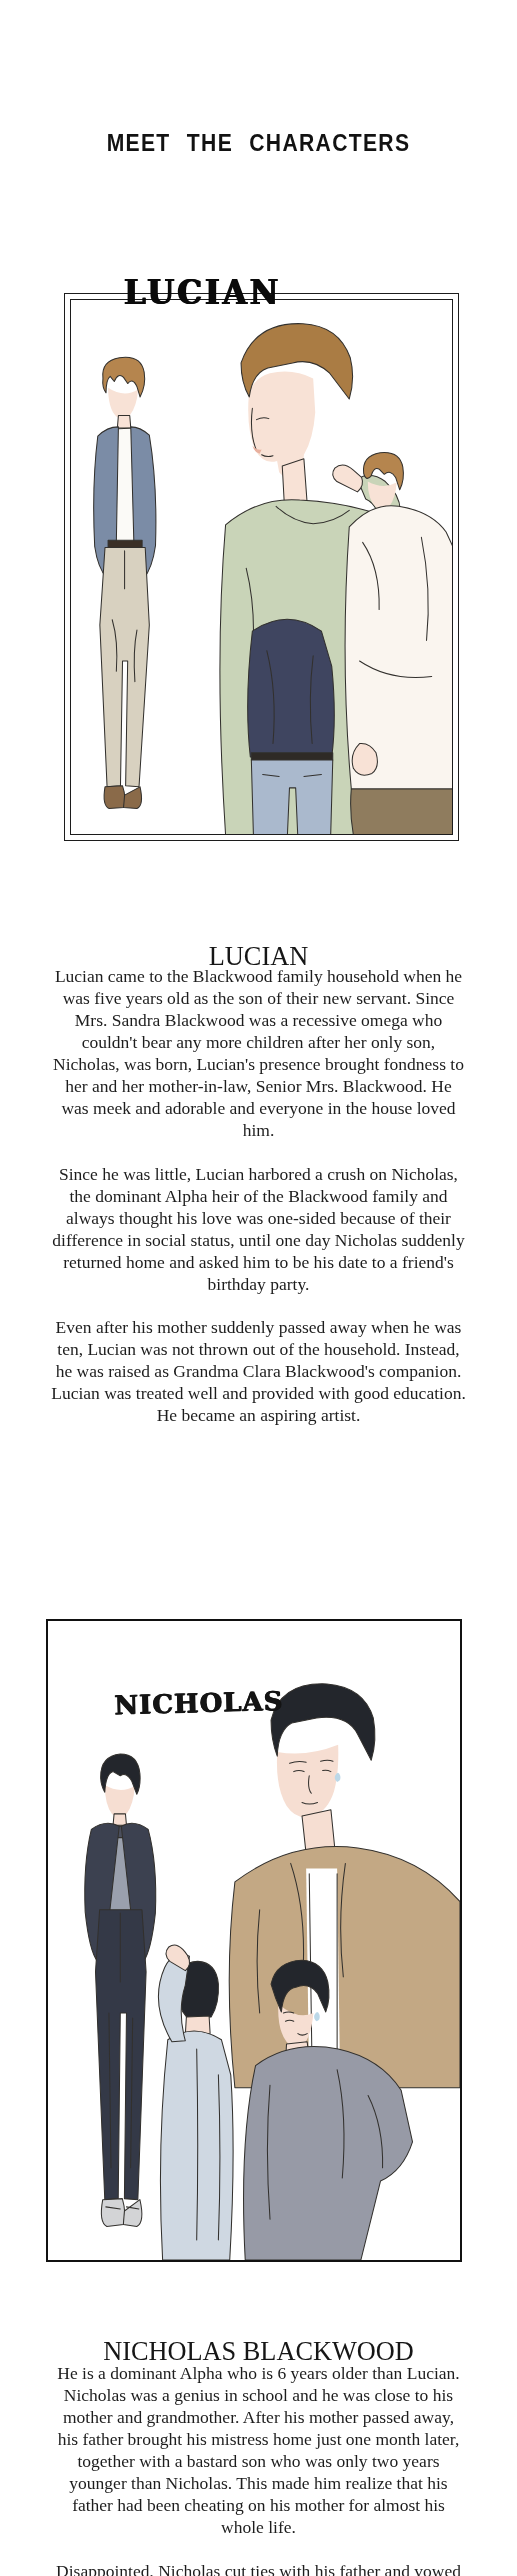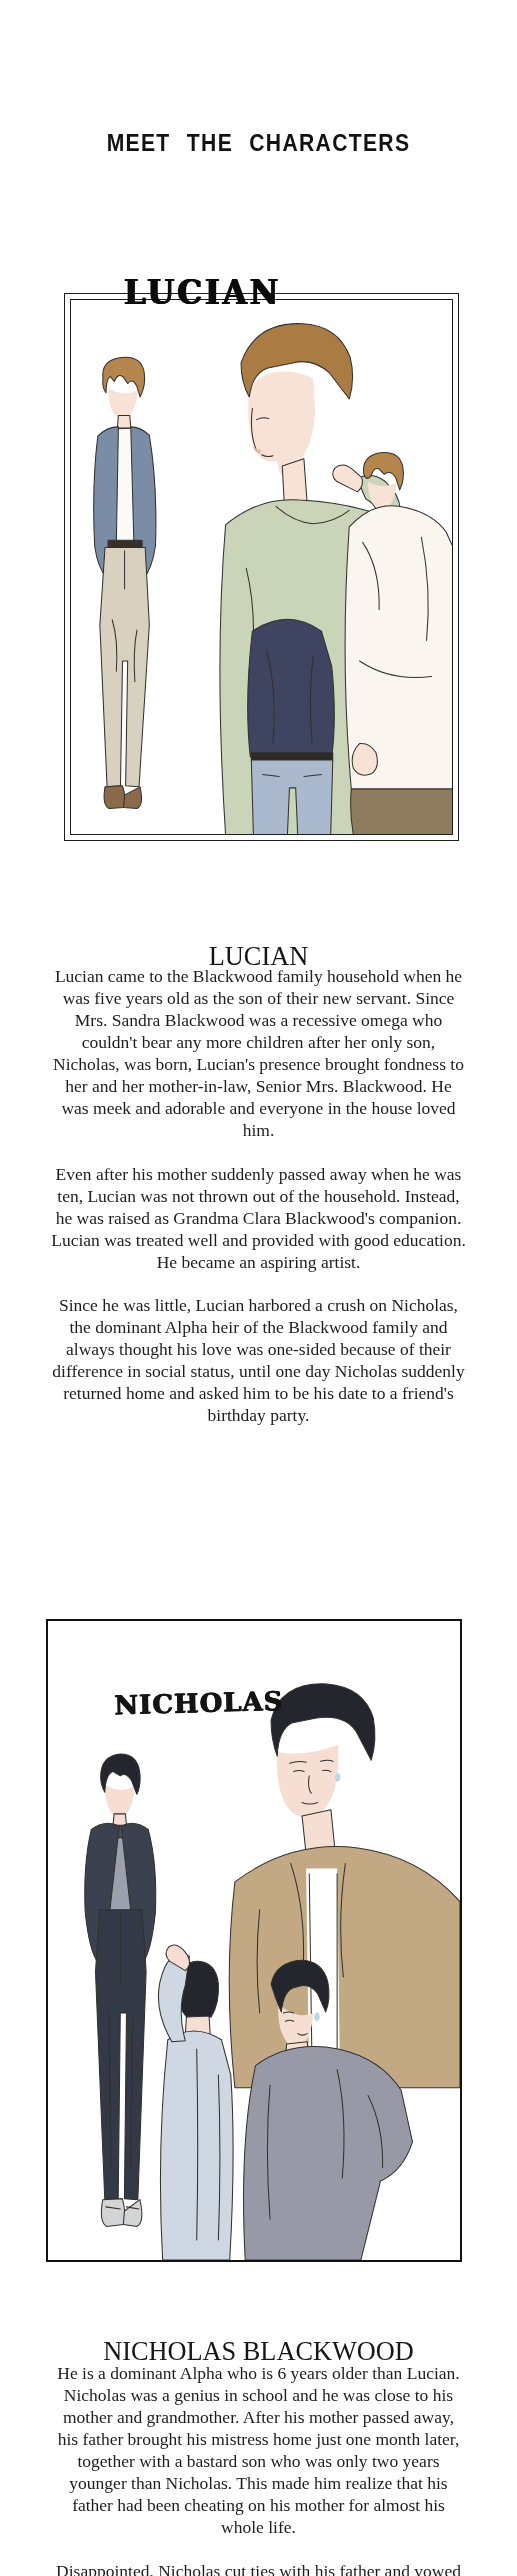--- a/index.html
+++ b/index.html
@@ -110,31 +110,31 @@
   <h2 class="char-heading heading-lucian">LUCIAN</h2>
   <div class="char-text text-lucian">
     <p>Lucian came to the Blackwood family household when he
 was five years old as the son of their new servant. Since
 Mrs. Sandra Blackwood was a recessive omega who
 couldn't bear any more children after her only son,
 Nicholas, was born, Lucian's presence brought fondness to
 her and her mother-in-law, Senior Mrs. Blackwood. He
 was meek and adorable and everyone in the house loved
 him.</p>
-    <p>Even after his mother suddenly passed away when he was
-ten, Lucian was not thrown out of the household. Instead,
-he was raised as Grandma Clara Blackwood's companion.
-Lucian was treated well and provided with good education.
-He became an aspiring artist.</p>
     <p>Since he was little, Lucian harbored a crush on Nicholas,
 the dominant Alpha heir of the Blackwood family and
 always thought his love was one-sided because of their
 difference in social status, until one day Nicholas suddenly
 returned home and asked him to be his date to a friend's
 birthday party.</p>
+    <p>Even after his mother suddenly passed away when he was
+ten, Lucian was not thrown out of the household. Instead,
+he was raised as Grandma Clara Blackwood's companion.
+Lucian was treated well and provided with good education.
+He became an aspiring artist.</p>
   </div>
 
   <section class="panel-nicholas">
     <svg viewBox="0 0 798 1239" preserveAspectRatio="none">
 
       <g>
         <path class="noline" fill="#f6ded2" d="M444 254 Q440 322 462 358 Q482 388 514 378 Q542 368 554 330 Q564 294 562 240 Q502 264 444 254 Z"></path>
         <path class="lineart" fill="#23262c" d="M432 192 Q450 118 540 122 Q612 128 630 188 Q638 232 626 270 L600 220 Q580 180 520 188 L472 198 Q446 212 444 262 Q432 230 432 192 Z"></path>
         <path fill="none" class="lineart" d="M468 276 Q484 270 500 274 M528 272 Q542 268 552 272 M476 292 Q486 288 496 292 M532 290 Q540 288 548 292 M506 300 Q502 324 510 334 M492 352 Q506 358 522 352"></path>
         <path class="noline" fill="#bcd8e8" d="M556 300 Q562 288 566 300 Q568 310 560 312 Q554 308 556 300 Z"></path>

